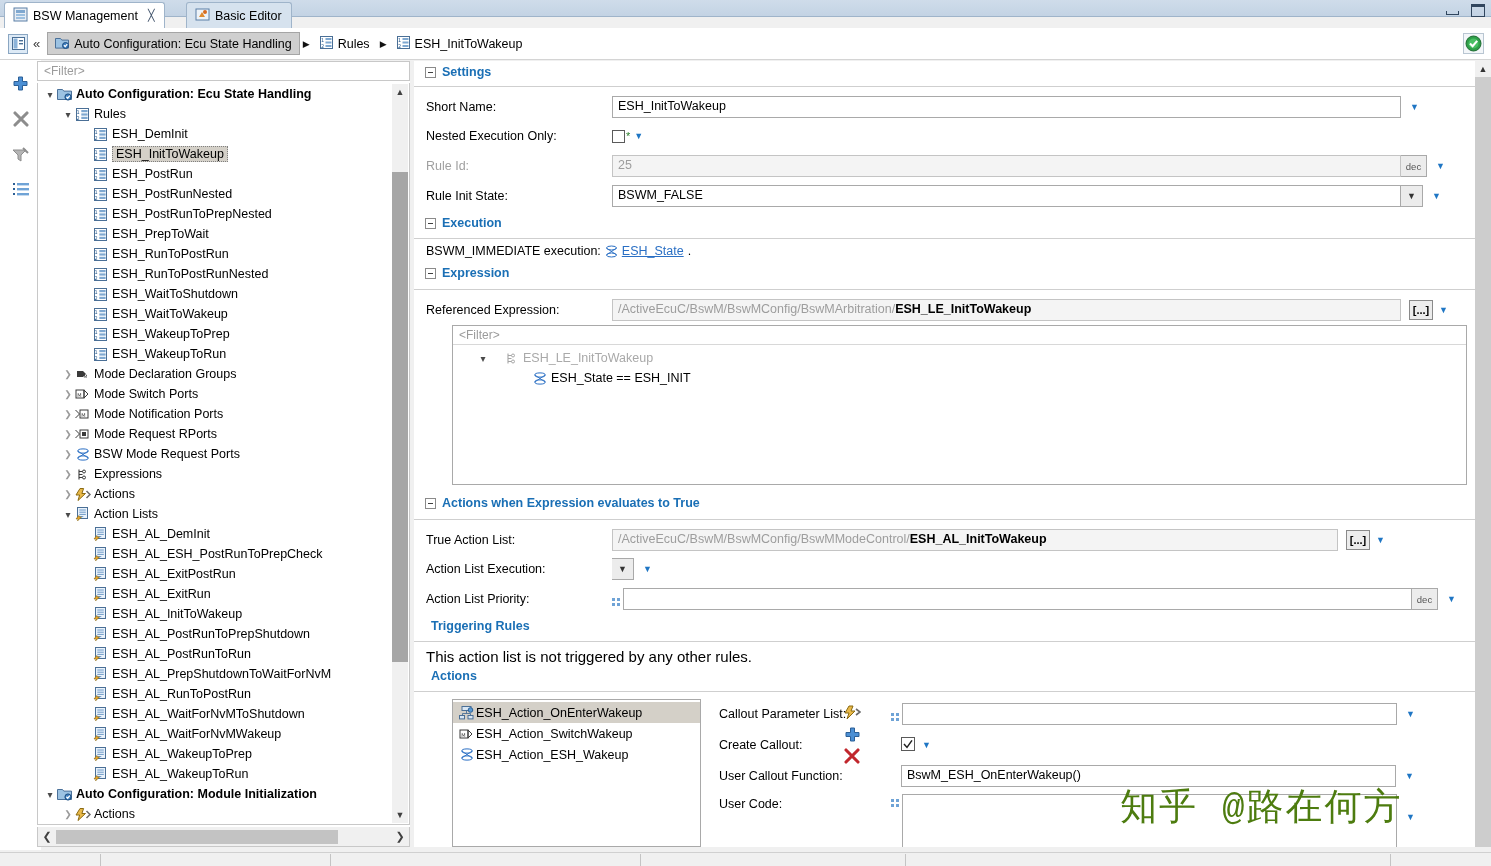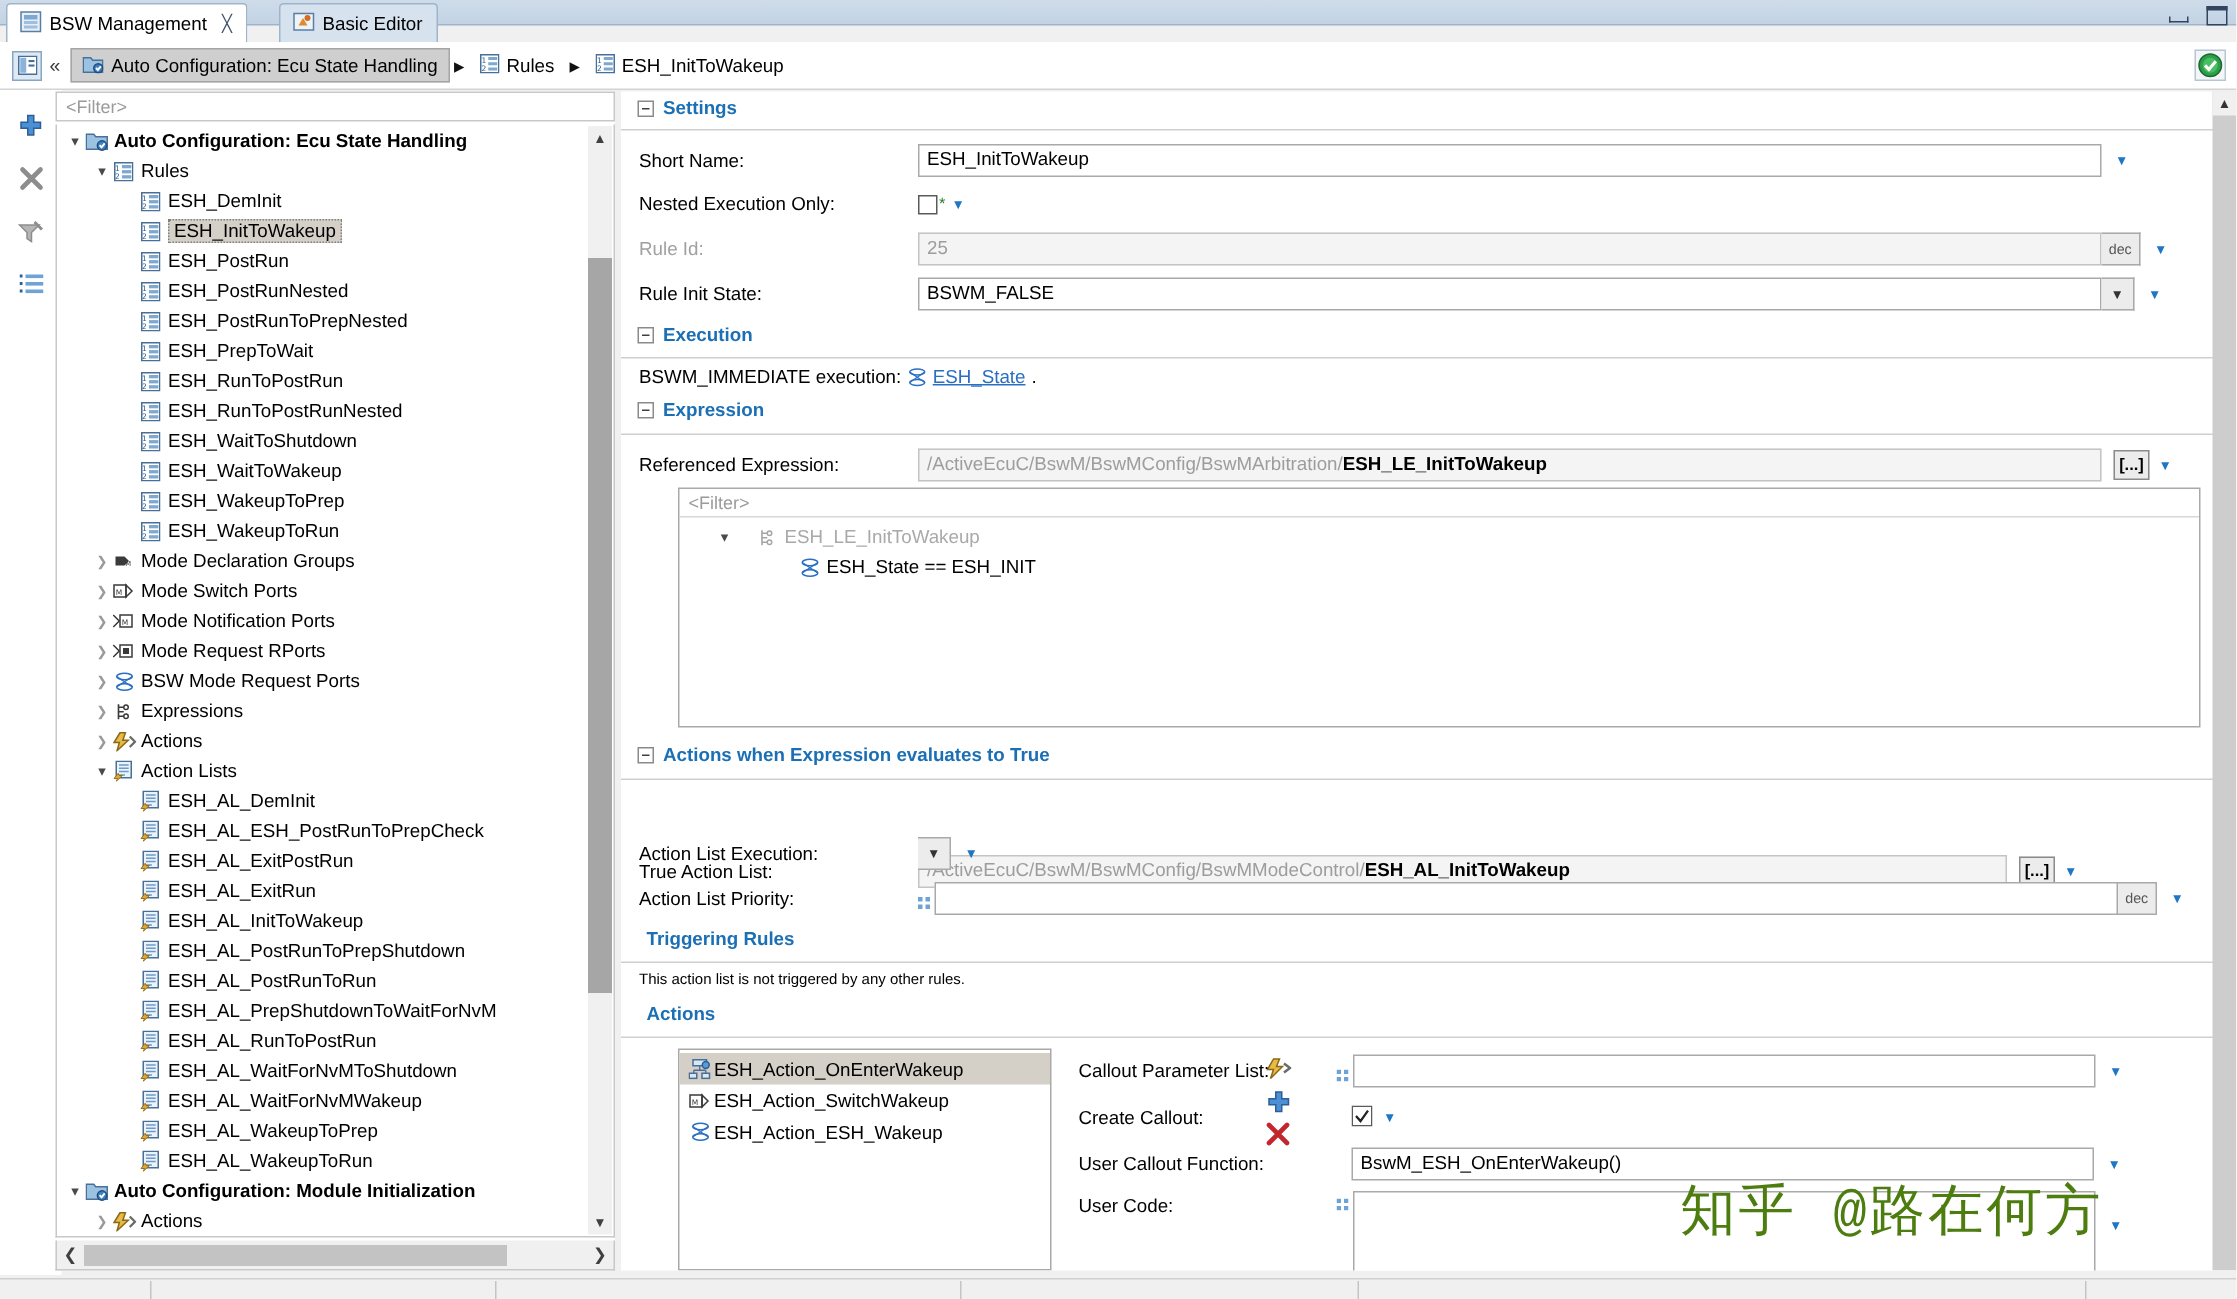--- a/index.html
+++ b/index.html
@@ -844,21 +844,21 @@
           </div>
         </div>
     </div>
 
     <div class="sect-head" style="position:absolute; left:11px; top:435px;">
       <span class="minus"></span>
       <span>Actions when Expression evaluates to True</span>
     </div>
     <div class="rule-line" style="position:absolute; left:0; top:458px; width:1062px;"></div>
 
-    <div class="frow" style="position:absolute; left:0; top:466px; width:1062px;margin-top:41px;">
+    <div class="frow" style="position:absolute; left:0; top:466px; width:1062px;">
       <div class="flabel">True Action List:</div>
       <div class="fin ro path" style="width:726px; overflow:hidden; white-space:nowrap;">
         <span>/ActiveEcuC/BswM/BswMConfig/BswMModeControl/</span><b>ESH_AL_InitToWakeup</b>
       </div>
       <div class="dotsbtn" style="margin-left:8px;">[...]</div>
       <span class="caret" style="margin-left:6px;">▼</span>
     </div>
 
     <div class="frow" style="position:absolute; left:0; top:495px; width:1062px;">
       <div class="flabel">Action List Execution:</div>
@@ -878,21 +878,21 @@
       </span>
       <div class="fin" style="width:789px"></div>
       <div class="unitbox">dec</div>
       <span class="caret">▼</span>
     </div>
 
     <div class="sect-head" style="position:absolute; left:17px; top:558px;">
       <span>Triggering Rules</span>
     </div>
     <div class="rule-line" style="position:absolute; left:0; top:580px; width:1062px;"></div>
-    <div style="position:absolute; left:12px; top:587px; font-size:10px;">This action list is not triggered by any other rules.</div>
+    <div style="position:absolute; left:12px; top:587px; font-size:15px;">This action list is not triggered by any other rules.</div>
 
     <div class="sect-head" style="position:absolute; left:17px; top:608px;">
       <span>Actions</span>
     </div>
     <div class="rule-line" style="position:absolute; left:0; top:630px; width:1062px;"></div>
 
     <div class="exprtools" style="position:absolute; left:424px; top:640px;">
       <div class="etool">
         <svg width="17" height="15" viewBox="0 0 17 15">
             <path d="M5 1 L1 8 h4 L3 14 L11 6 h-4 L9 1 z" fill="#e9b949" stroke="#8a6a12"></path>

